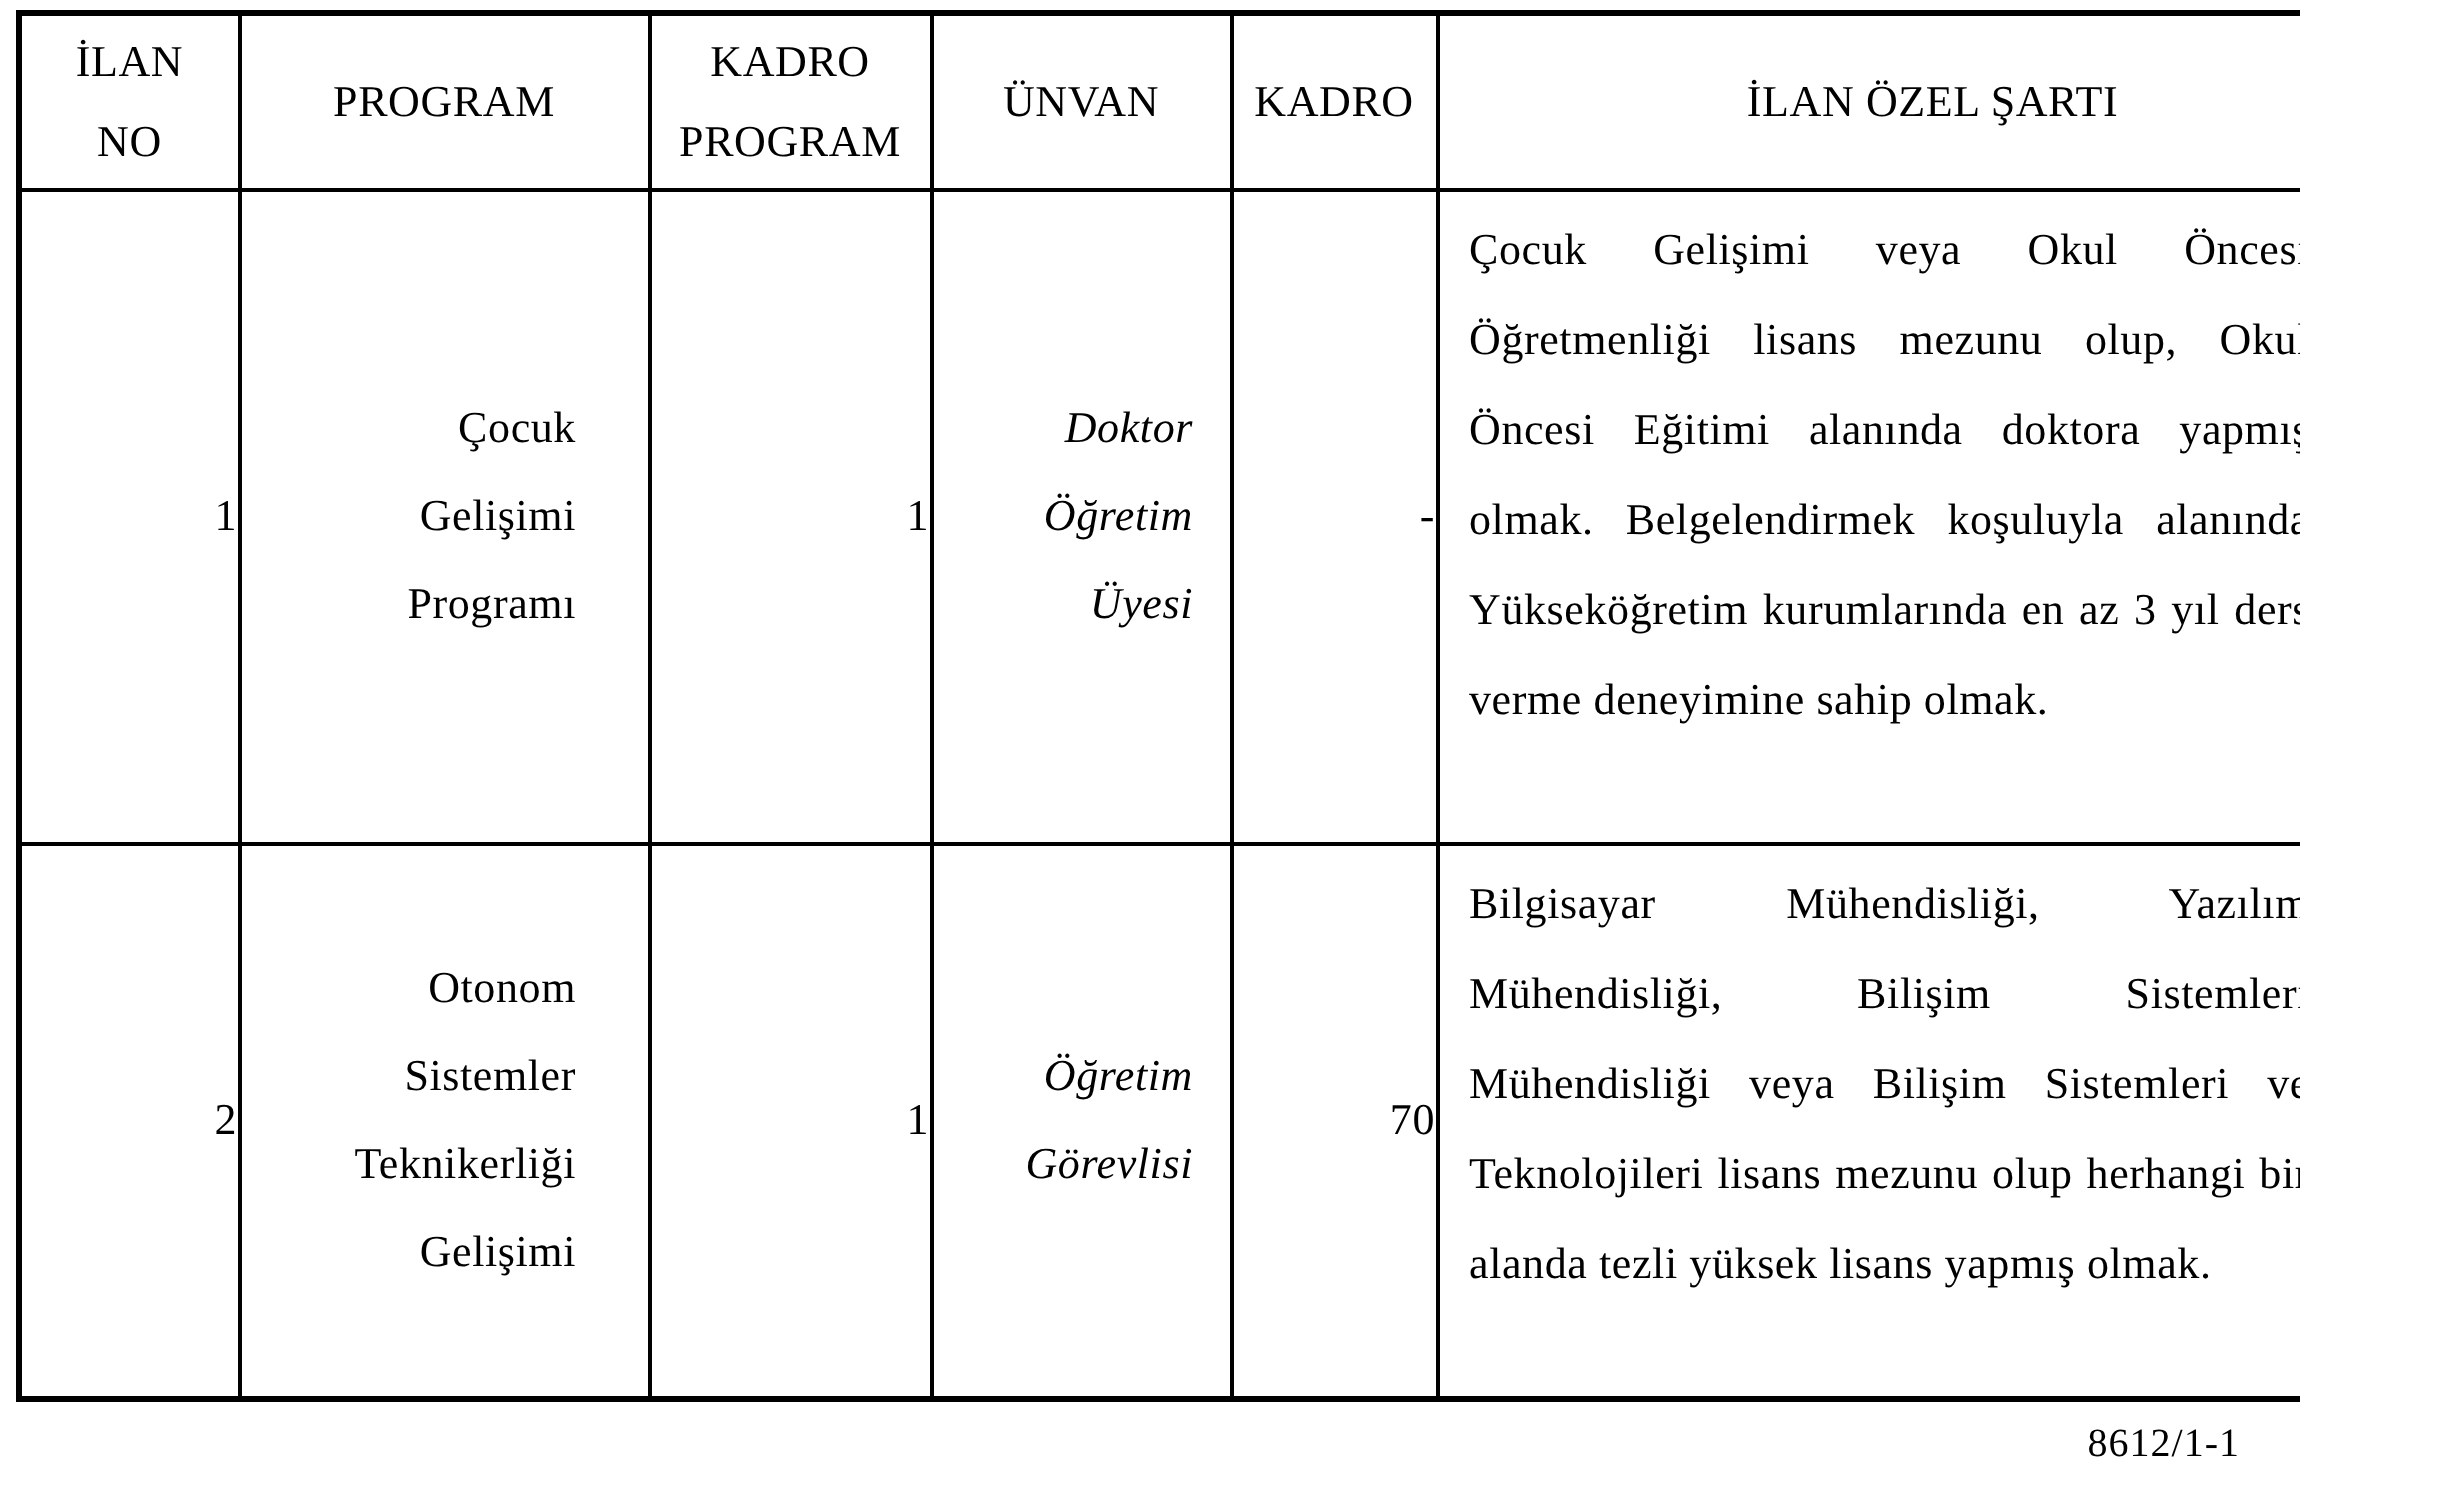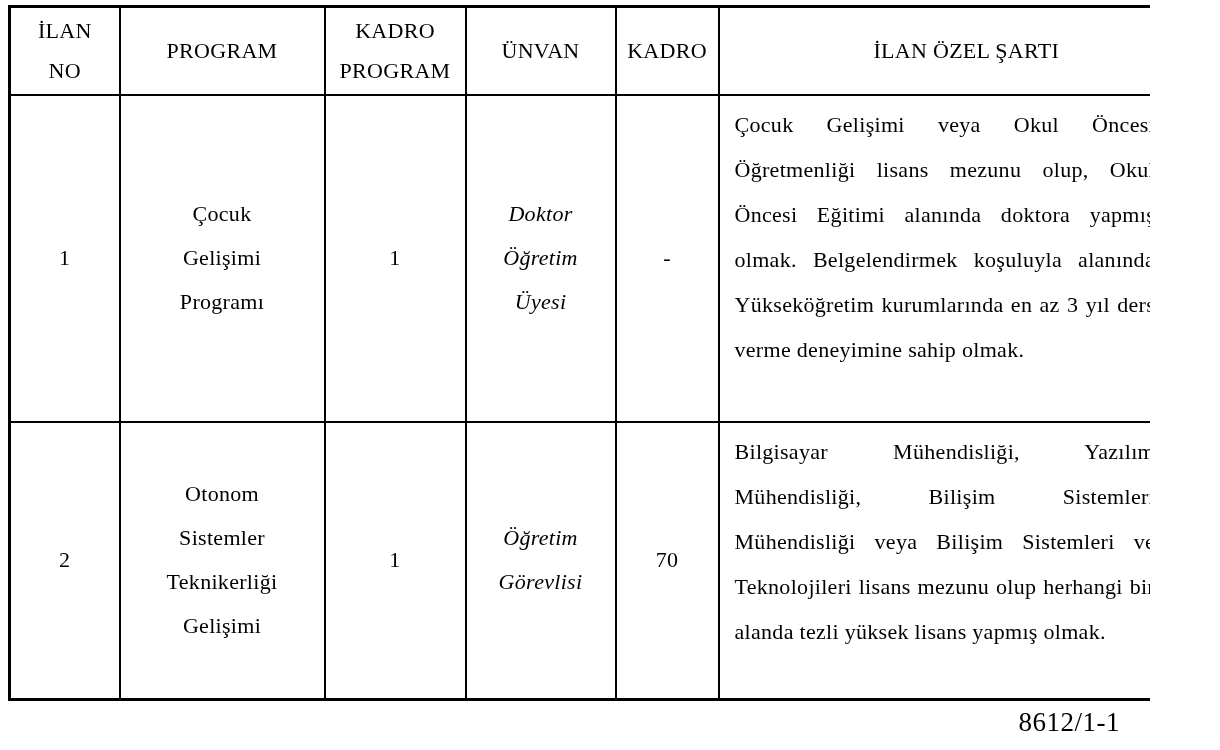--- a/index.html
+++ b/index.html
@@ -37,39 +37,39 @@
   tr.row-2 { height: 278px; }
   tr.row-2 td { border-top: 1px solid #c4b5fd; }
   th.hcell {
     text-align: center;
     vertical-align: middle;
     line-height: 40px;
     padding: 0;
   }
   .hnarrow { width: 64px; margin: 0 auto; }
   td.ccell {
-    text-align: center;
+    text-align: right;
     vertical-align: middle;
     line-height: 44px;
     padding: 0;
   }
   .wrap-130 { width: 132px; margin: 0 auto; }
   .wrap-110 { width: 112px; margin: 0 auto; font-style: italic; }
   td.scell {
     text-align: left;
     vertical-align: top;
     padding: 6px 58px 4px 15px;
     line-height: 45px;
   }
   td.scell .just { text-align: justify; }
   .footer-ref {
     position: absolute;
     top: 706px;
     right: 30px;
-    font-size: 27px;
+    font-size: 20px;
     line-height: 32px;
     letter-spacing: 0.5px;
   }
 </style>
 </head>
 <body>
 
 <div class="page">
 
   <table class="jobs">

